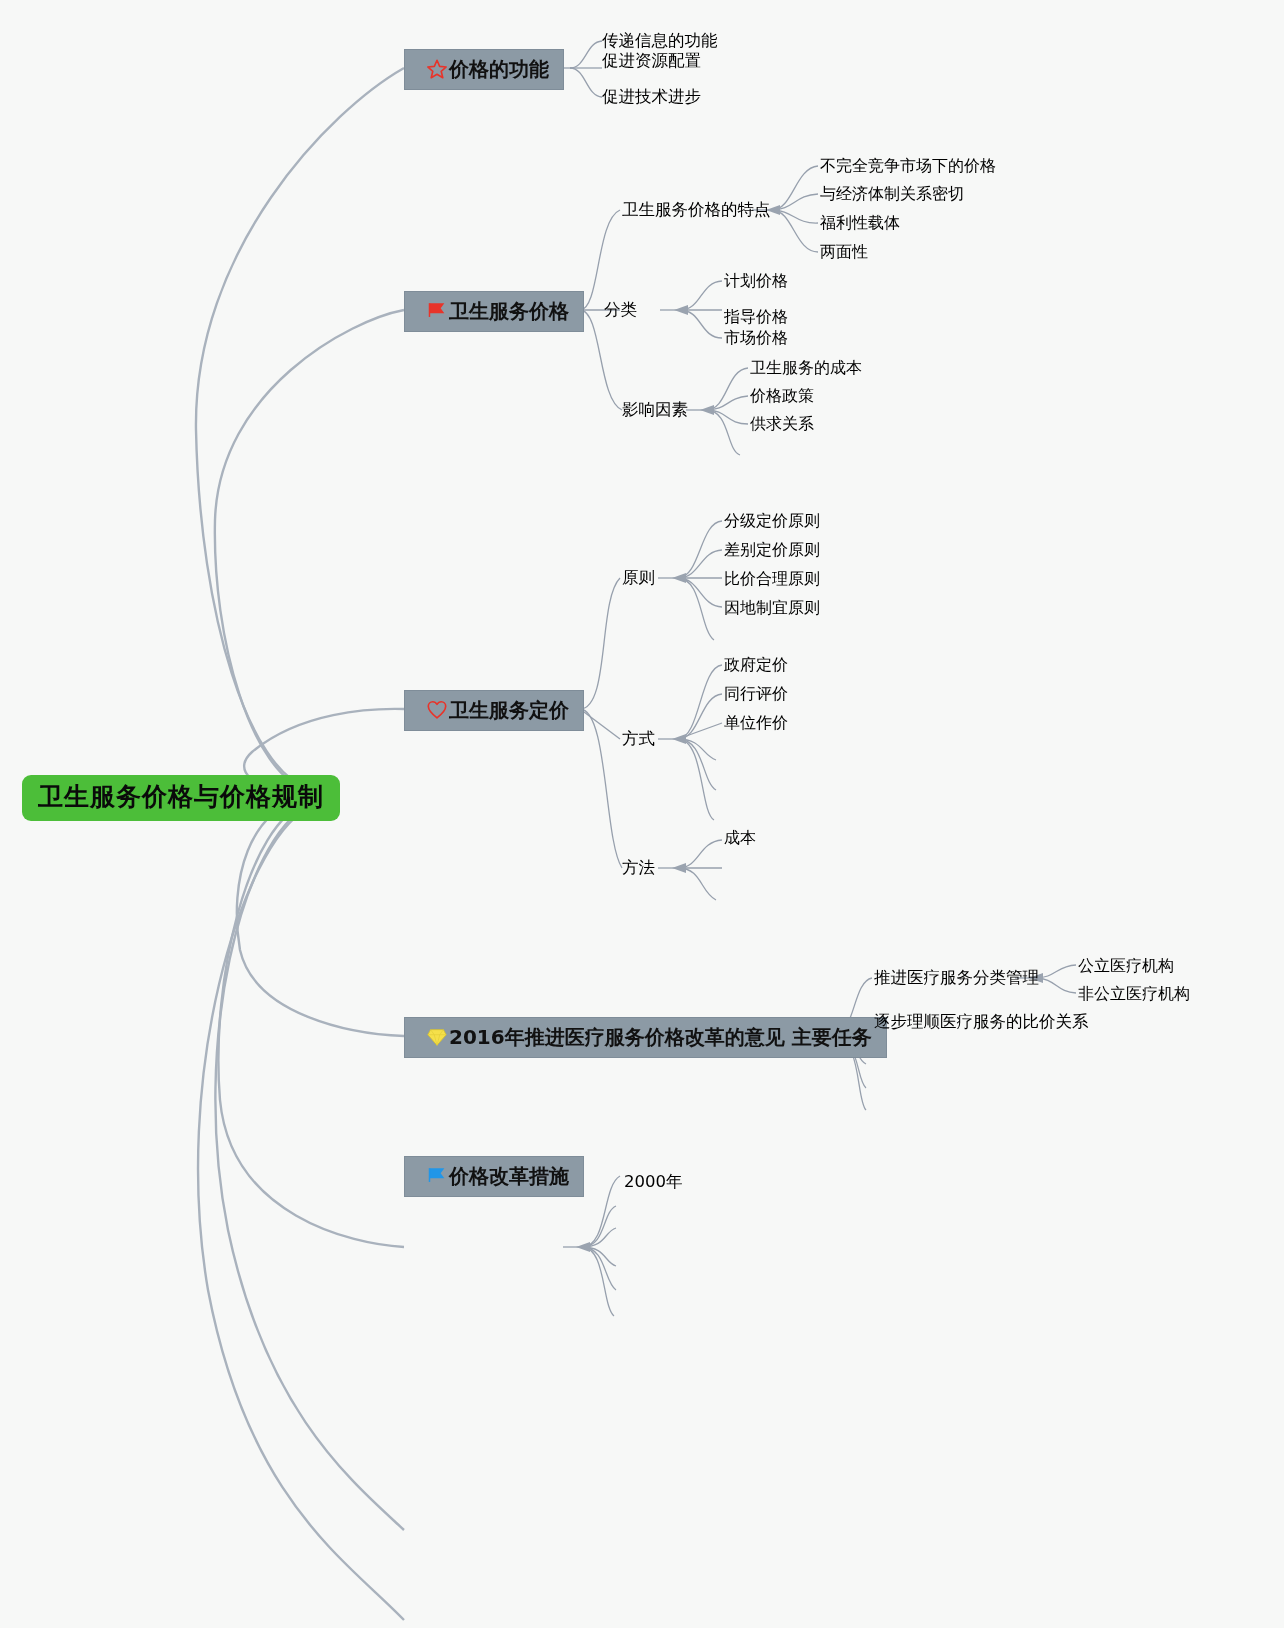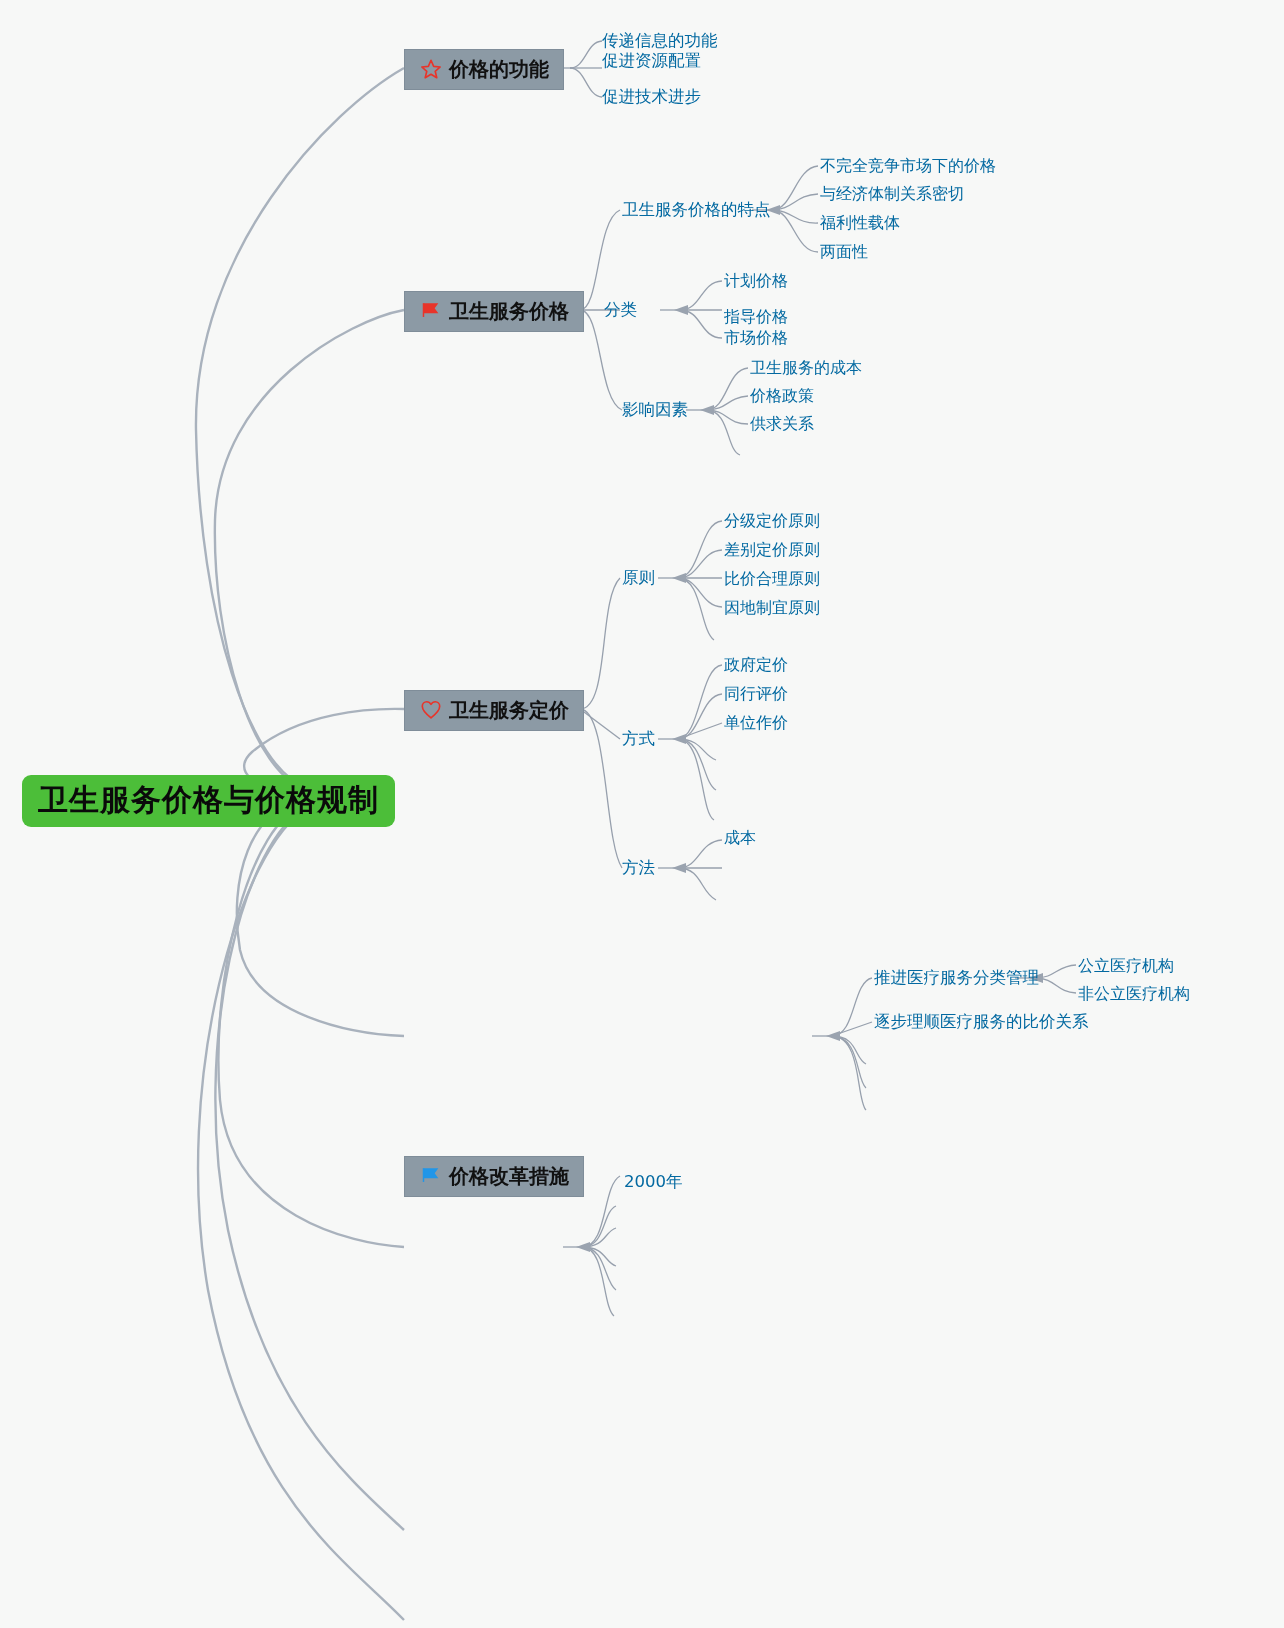--- a/index.html
+++ b/index.html
@@ -41,52 +41,52 @@
   .node {
     position: absolute;
     white-space: nowrap;
   }
 
   
   .root-node {
     background: #4cbe39;
     border-radius: 9px;
     color: #0a0a0a;
-    font-size: 30px;
+    font-size: 25px;
     font-weight: bold;
     letter-spacing: 1px;
     padding: 9px 16px 11px 16px;
     line-height: 1.05;
   }
 
   
   .box-node {
     background: #8c9aa5;
     border: 1px solid #7f8d99;
     color: #111;
     font-size: 20px;
     font-weight: bold;
-    padding: 7px 14px 8px 14px;
+    padding: 7px 14px 8px 20px;
     line-height: 1.15;
     display: flex;
     align-items: center;
-    gap: 6px;
+    gap: 0;
   }
   .box-node .ico {
     display: inline-flex;
     align-items: center;
     justify-content: center;
     width: 24px;
     height: 24px;
     flex: 0 0 auto;
   }
 
   
   .txt-node {
-    color: #0369a1;
+    color: #000000;
     font-size: 16px;
     line-height: 1.1;
   }
   .txt-node.l2 { font-size: 16.5px; }
   .txt-node.l3 { font-size: 16px; }
 </style>
 </head>
 <body>
 
 <div id="canvas">
@@ -238,20 +238,29 @@
   <div class="node txt-node l3" style="left:724px; top:599px;">因地制宜原则</div>
 
   <div class="node txt-node l2" style="left:622px; top:730px;">方式</div>
   <div class="node txt-node l3" style="left:724px; top:656px;">政府定价</div>
   <div class="node txt-node l3" style="left:724px; top:685px;">同行评价</div>
   <div class="node txt-node l3" style="left:724px; top:714px;">单位作价</div>
 
   <div class="node txt-node l2" style="left:622px; top:859px;">方法</div>
   <div class="node txt-node l3" style="left:724px; top:831px;font-family:Liberation Mono, monospace;">成本</div>
 
+  <div class="node box-node" style="left:404px; top:1017px;">
+    <span class="ico">
+      <svg width="22" height="22" viewBox="0 0 24 24">
+        <path d="M5 4 L19 4 L22 9.5 L12 21 L2 9.5 Z" fill="#f5e04a" stroke="#d8c22e" stroke-width="0.9"></path>
+        <path d="M2 9.5 L22 9.5 M5 4 L9 9.5 L12 21 M19 4 L15 9.5 L12 21" fill="none" stroke="#e4cf3a" stroke-width="0.8"></path>
+      </svg>
+    </span>
+    <span>2016年推进医疗服务价格改革的意见 主要任务</span>
+  </div>
 
   <div class="node txt-node l2" style="left:874px; top:969px;">推进医疗服务分类管理</div>
   <div class="node txt-node l3" style="left:1078px; top:957px;">公立医疗机构</div>
   <div class="node txt-node l3" style="left:1078px; top:985px;">非公立医疗机构</div>
 
   <div class="node txt-node l2" style="left:874px; top:1013px;">逐步理顺医疗服务的比价关系</div>
 
   <div class="node box-node" style="left:404px; top:1156px;">
     <span class="ico">
       <svg width="22" height="22" viewBox="0 0 24 24">

